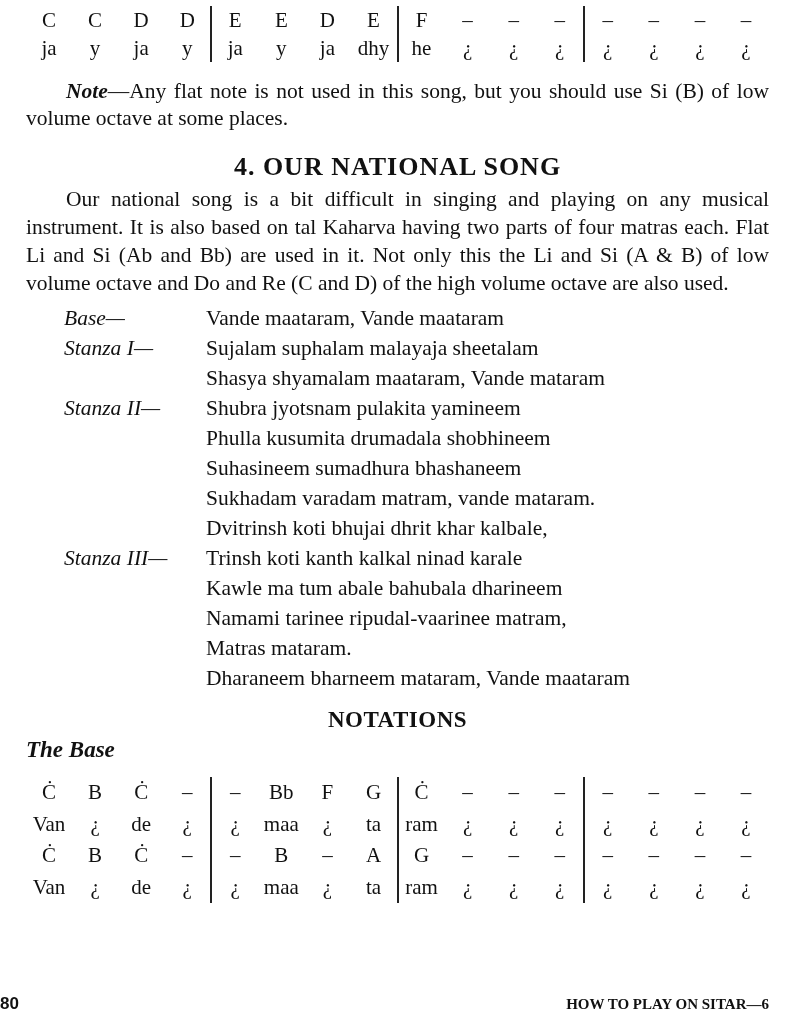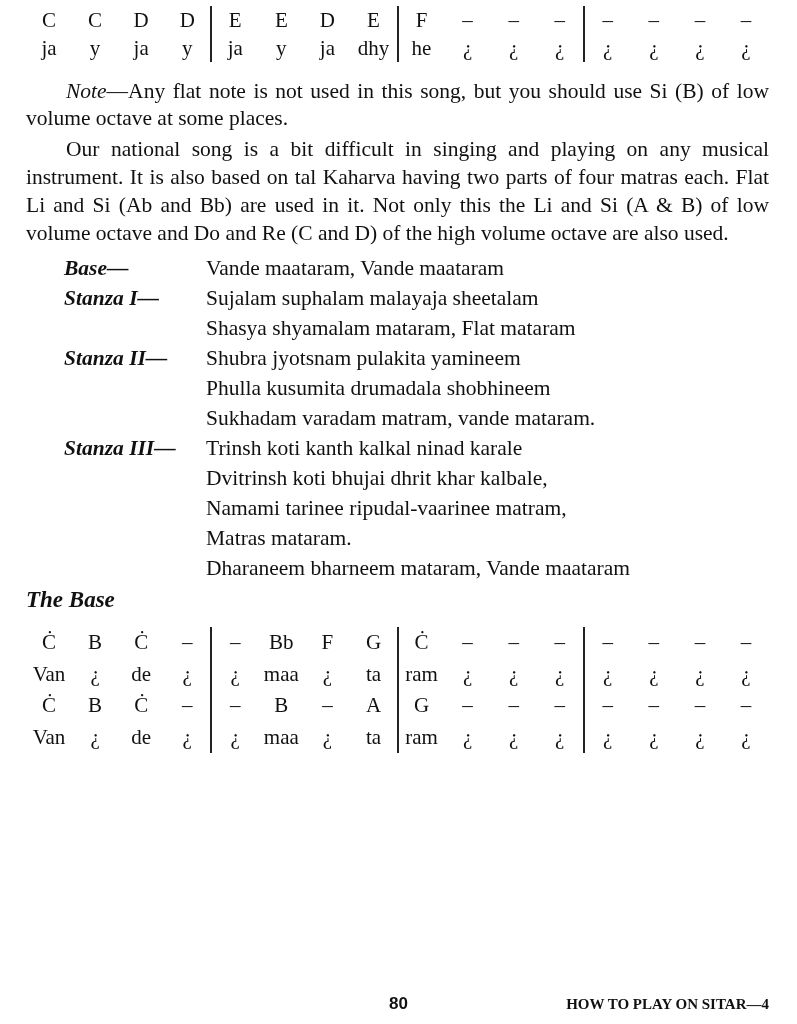--- a/index.html
+++ b/index.html
@@ -26,21 +26,21 @@
   .base-table .notation-cell { line-height: 31.5px; }
   .intro-table { margin-top: 2px; }
   .base-table { margin-top: 14px; }
 
   
   .note-para {
     margin-top: 16px;
     font-size: 21.5px; line-height: 27px;
     text-align: justify; text-indent: 40px;
   }
-  .bolditalic { font-weight: normal; font-style: italic; }
+  .bolditalic { font-weight: bold; font-style: italic; }
 
   
   .section-title {
     margin-top: 20px;
     text-align: center;
     font-size: 26px; font-weight: bold;
     letter-spacing: 1px;
   }
   .tal-line {
     margin-top: 9px;
@@ -51,38 +51,38 @@
     margin-top: 3px;
     font-size: 21.5px; line-height: 28px;
     text-align: justify; text-indent: 40px;
   }
 
   
   .lyrics-block { margin-top: 6px; margin-left: 38px; }
   .lyric-row { display: flex; font-size: 21.5px; line-height: 30px; }
   .lyric-label {
     width: 142px; flex: 0 0 142px;
-    font-weight: bold; font-style: italic;
+    font-weight: normal; font-style: italic;
   }
   .lyric-text { flex: 1; }
 
   
   .notations-heading {
     margin-top: 14px; text-align: center;
     font-size: 23px; font-weight: bold; letter-spacing: 0.5px;
   }
   .subheading {
     margin-top: 4px;
     font-size: 23px; font-weight: bold; font-style: italic;
   }
 
   
   .footer { position: absolute; left: 0; bottom: 8px; width: 100%; height: 22px; }
   .page-number {
-    position: absolute; left: 0; right: 0; text-align: center;
+    position: absolute; left: 0; right: 0; text-align: left;
     font-family: "Liberation Sans", sans-serif;
     font-size: 17px; font-weight: bold;
   }
   .footer-right {
     position: absolute; right: 28px; top: 2px;
     font-size: 15px; font-weight: bold;
   }
 </style>
 </head>
 <body>
@@ -143,77 +143,81 @@
           <span class="notation-cell">¿</span>
           <span class="notation-cell">¿</span>
           <span class="notation-cell">¿</span>
           <span class="notation-cell">¿</span>
         </div>
       </div>
     </div>
 
   <p class="note-para"><span class="bolditalic">Note</span><span>—Any flat note is not used in this song, but you should use Si (B) of low volume octave at some places.</span></p>
 
+  <h1 class="section-title">4. OUR NATIONAL SONG</h1>
 
 
   <p class="body-para">Our national song is a bit difficult in singing and playing on any musical instrument. It is also based on tal Kaharva having two parts of four matras each. Flat Li and Si (Ab and Bb) are used in it. Not only this the Li and Si (A &amp; B) of low volume octave and Do and Re (C and D)  of the high volume octave are also used.</p>
 
   <div class="lyrics-block">
       <div class="lyric-row">
         <span class="lyric-label">Base—</span>
         <span class="lyric-text">Vande maataram, Vande maataram</span>
       </div>
       <div class="lyric-row">
         <span class="lyric-label">Stanza I—</span>
         <span class="lyric-text">Sujalam suphalam malayaja sheetalam</span>
       </div>
       <div class="lyric-row">
         <span class="lyric-label"></span>
-        <span class="lyric-text">Shasya shyamalam mataram, Flat mataram</span>
+        <span class="lyric-text">Shasya shyamalam maataram, Vande mataram</span>
       </div>
       <div class="lyric-row">
         <span class="lyric-label">Stanza II—</span>
         <span class="lyric-text">Shubra jyotsnam pulakita yamineem</span>
       </div>
       <div class="lyric-row">
         <span class="lyric-label"></span>
         <span class="lyric-text">Phulla kusumita drumadala shobhineem</span>
       </div>
       <div class="lyric-row">
         <span class="lyric-label"></span>
+        <span class="lyric-text">Suhasineem sumadhura bhashaneem</span>
       </div>
       <div class="lyric-row">
         <span class="lyric-label"></span>
         <span class="lyric-text">Sukhadam varadam matram, vande mataram.</span>
+      </div>
+      <div class="lyric-row">
+        <span class="lyric-label"></span>
+        <span class="lyric-text">Dvitrinsh koti bhujai dhrit khar kalbale,</span>
       </div>
       <div class="lyric-row">
         <span class="lyric-label">Stanza III—</span>
         <span class="lyric-text">Trinsh koti kanth kalkal ninad karale</span>
       </div>
       <div class="lyric-row">
         <span class="lyric-label"></span>
-        <span class="lyric-text">Dvitrinsh koti bhujai dhrit khar kalbale,</span>
-      </div>
-      <div class="lyric-row">
-        <span class="lyric-label"></span>
+        <span class="lyric-text">Kawle ma tum abale bahubala dharineem</span>
       </div>
       <div class="lyric-row">
         <span class="lyric-label"></span>
         <span class="lyric-text">Namami tarinee ripudal-vaarinee matram,</span>
       </div>
       <div class="lyric-row">
         <span class="lyric-label"></span>
         <span class="lyric-text">Matras mataram.</span>
       </div>
       <div class="lyric-row">
         <span class="lyric-label"></span>
         <span class="lyric-text">Dharaneem bharneem mataram, Vande maataram</span>
       </div>
     </div>
 
+  <h2 class="notations-heading">NOTATIONS</h2>
   <div class="subheading">The Base</div>
 
   <div class="notation-table base-table">
       <div class="measure">
         <div class="notation-row">
           <span class="notation-cell">Ċ</span>
           <span class="notation-cell">B</span>
           <span class="notation-cell">Ċ</span>
           <span class="notation-cell">–</span>
         </div>
@@ -311,16 +315,16 @@
           <span class="notation-cell">¿</span>
           <span class="notation-cell">¿</span>
           <span class="notation-cell">¿</span>
           <span class="notation-cell">¿</span>
         </div>
       </div>
     </div>
 
   <div class="footer">
     <div class="page-number">80</div>
-    <div class="footer-right">HOW TO PLAY ON SITAR—4</div>
+    <div class="footer-right">HOW TO PLAY ON SITAR—6</div>
   </div>
 
 </div>
 
 </body></html>

